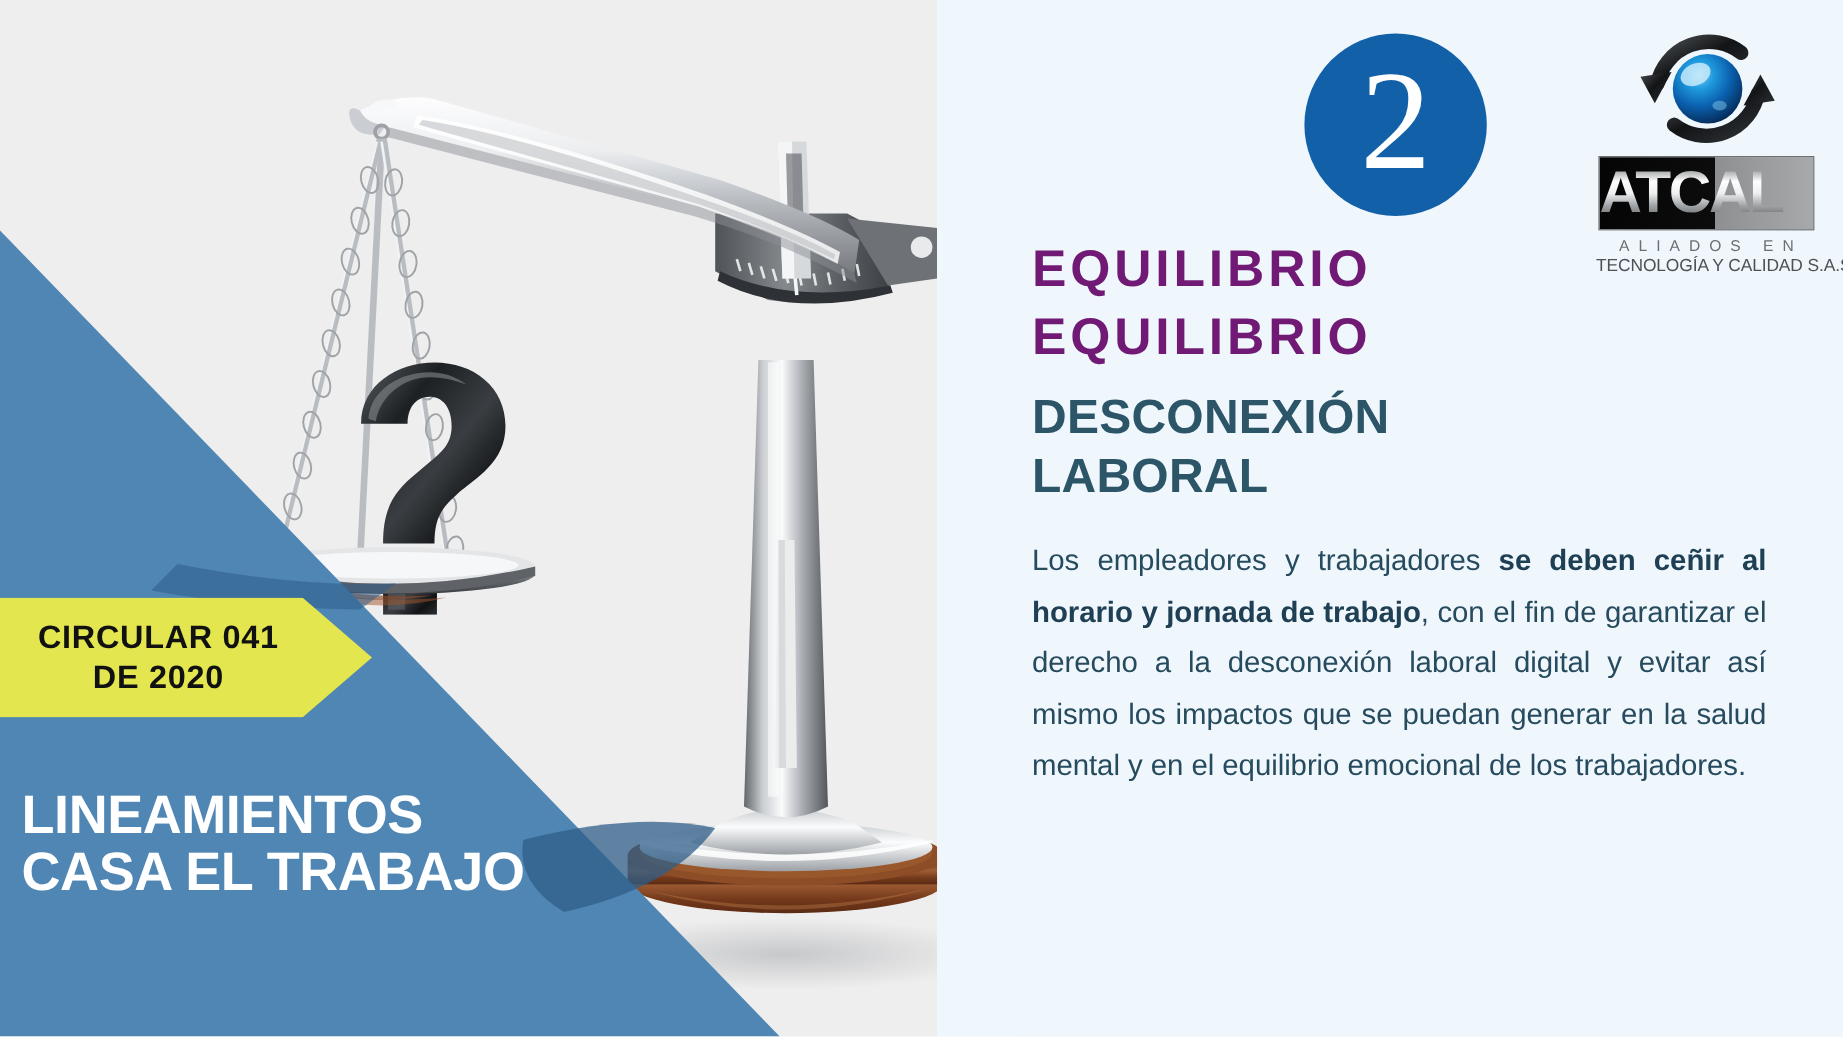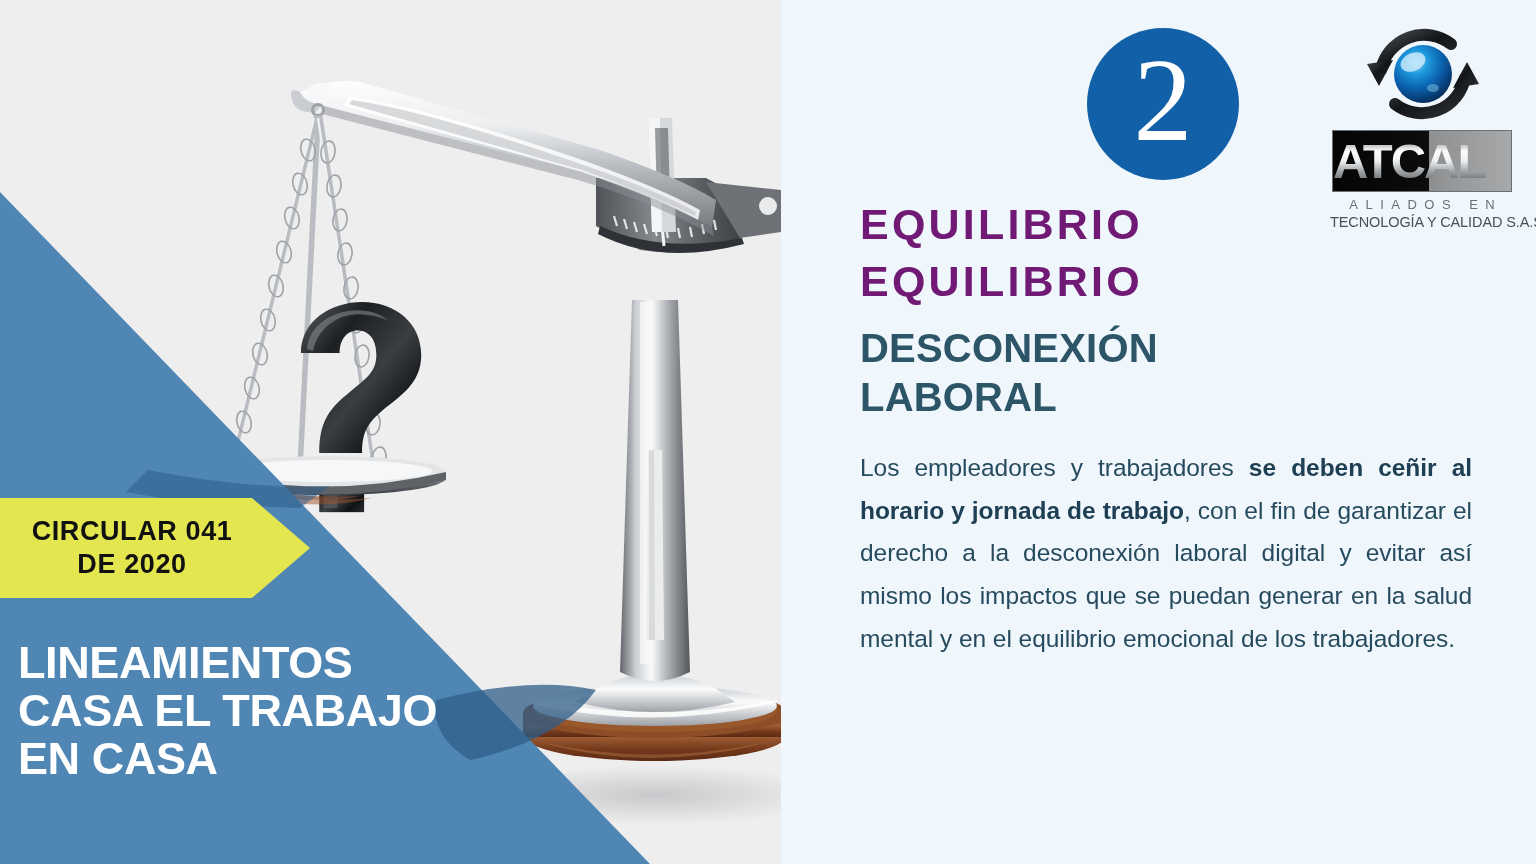--- a/index.html
+++ b/index.html
@@ -73,21 +73,21 @@
     line-height: 1.24;
     text-align: center;
     white-space: nowrap;
     padding-right: 46px;
   }
 
   
   .headline {
     position: absolute;
     left: 18px;
-    top: 639px;
+    top: 655px;
     width: 560px;
     z-index: 6;
   }
   .headline .hl-line {
     color: #ffffff;
     font-size: 45px;
     font-weight: bold;
     line-height: 1.07;
     letter-spacing: -0.4px;
     white-space: nowrap;
@@ -426,21 +426,20 @@
     </svg>
 
     <div class="circular-banner">
       <div class="cb-line">CIRCULAR 041</div>
       <div class="cb-line">DE 2020</div>
     </div>
 
     <div class="headline">
       <div class="hl-line">LINEAMIENTOS</div>
       <div class="hl-line">CASA EL TRABAJO</div>
-      <div class="hl-line">EN CASA</div>
     </div>
   </div>
 
   <div class="right-panel">
 
     <div class="number-badge">
       <span class="badge-num">2</span>
     </div>
 
     <div class="logo">

